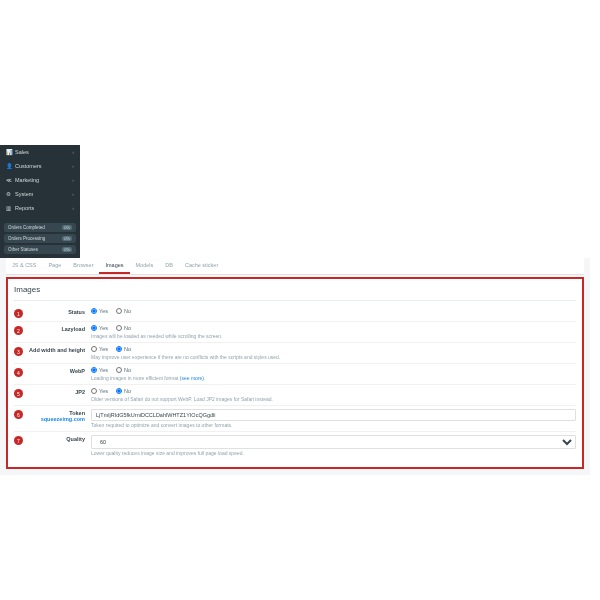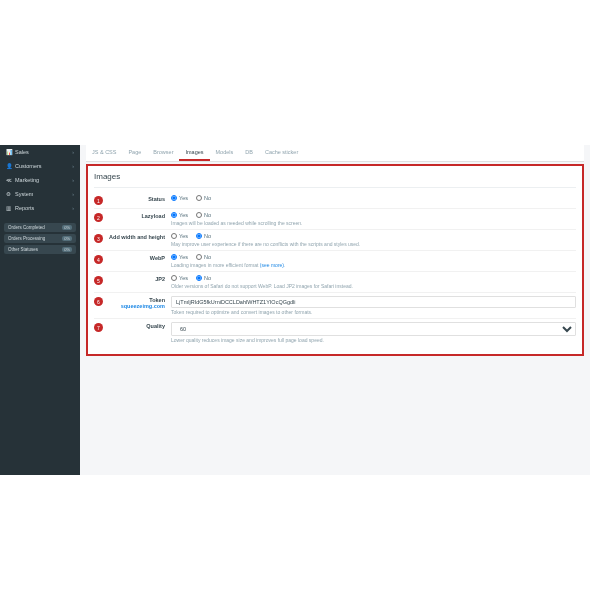--- a/index.html
+++ b/index.html
@@ -1,18 +1,18 @@
 <!DOCTYPE html>
 <html><head>
 <meta charset="utf-8">
 <style>
 * { box-sizing: border-box; margin: 0; padding: 0; }
 body { font-family: Arial, sans-serif; font-size: 6px; background: #fff; }
 .page { width: 600px; height: 600px; position: relative; background: #fff; }
-.content-area { position: absolute; top: 145px; left: 0; right: 10px; height: 330px; display: flex; }
+.content-area { position: absolute; top: 145px; left: 0; right: 10px; height: 330px; display: flex; flex-direction: column; }
 .sidebar { width: 80px; background: #263238; color: #b0bec5; padding: 0; }
 .nav-item { padding: 4px 6px; display: flex; justify-content: space-between; align-items: center; cursor: pointer; color: #cfd8dc; font-size: 5.5px; }
 .nav-item .nav-icon { margin-right: 3px; display: inline-block; width: 6px; }
 .nav-item .chev { font-size: 5px; color: #78909c; }
 .status-block { margin-top: 6px; padding: 2px 4px; }
 .status-row { background: #37474f; color: #cfd8dc; font-size: 4.5px; padding: 2px 4px; margin-bottom: 2px; display: flex; justify-content: space-between; border-radius: 2px; }
 .status-row .cnt { background: #546e7a; padding: 0 2px; border-radius: 2px; font-size: 4px; }
 .main { flex: 1; background: #f5f6f8; padding: 0 6px 6px 6px; }
 .tabs { display: flex; gap: 0; background: #fff; border-bottom: 1px solid #e0e0e0; font-size: 5.5px; color: #90a4ae; }
 .tab { padding: 4px 6px; cursor: pointer; }

